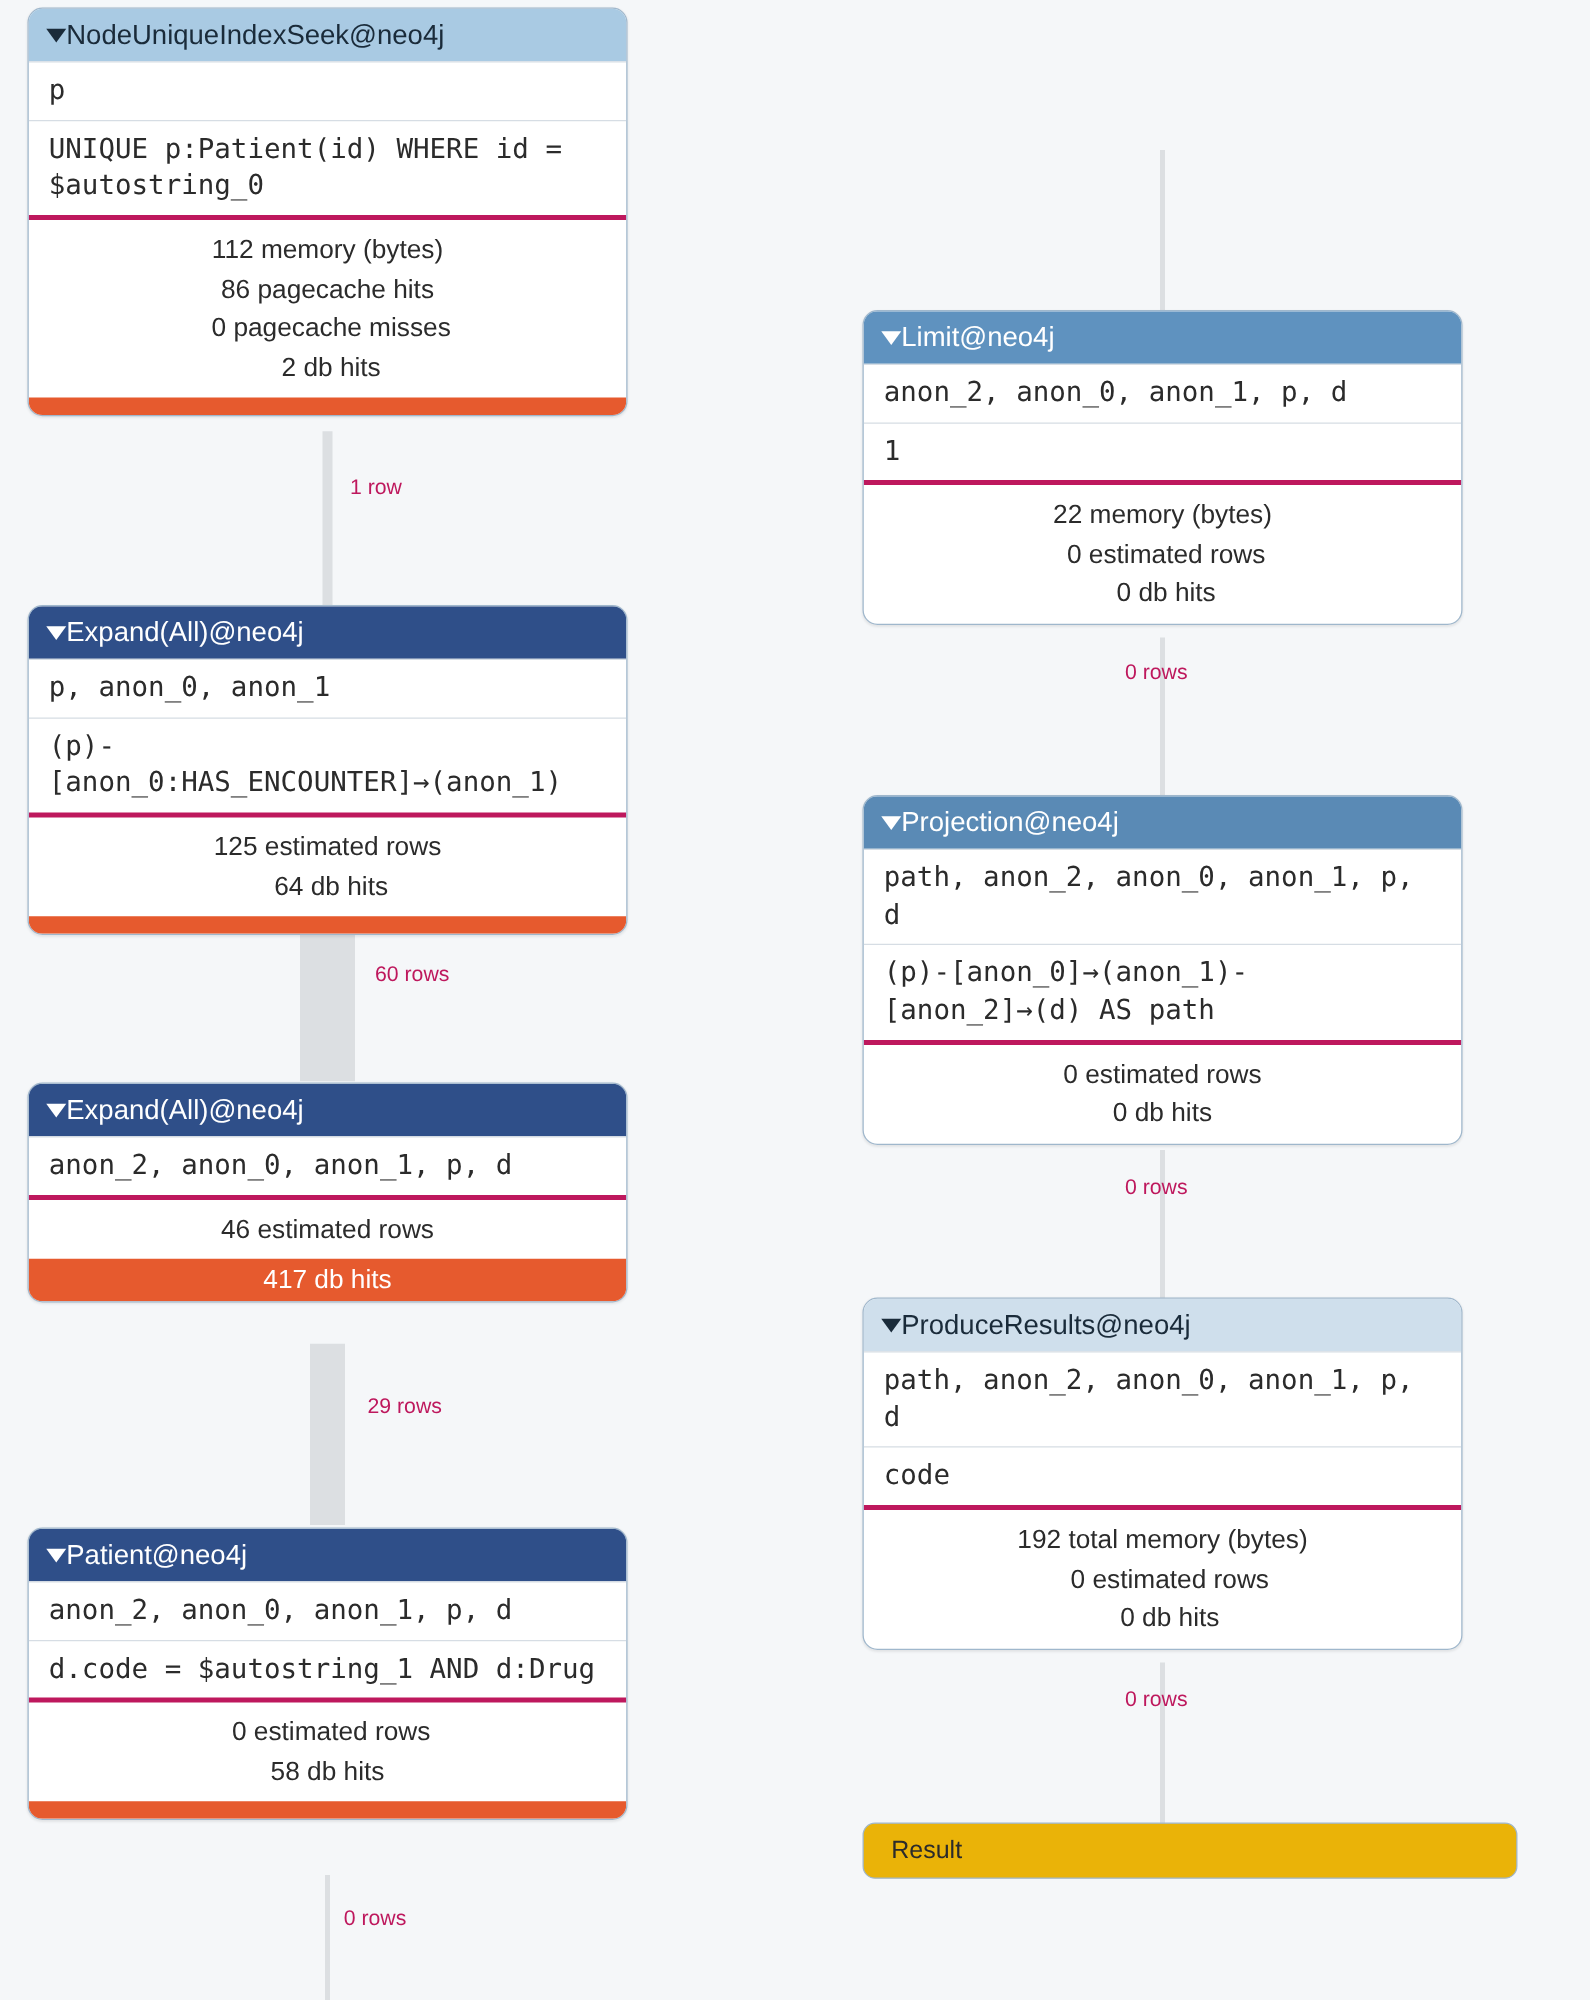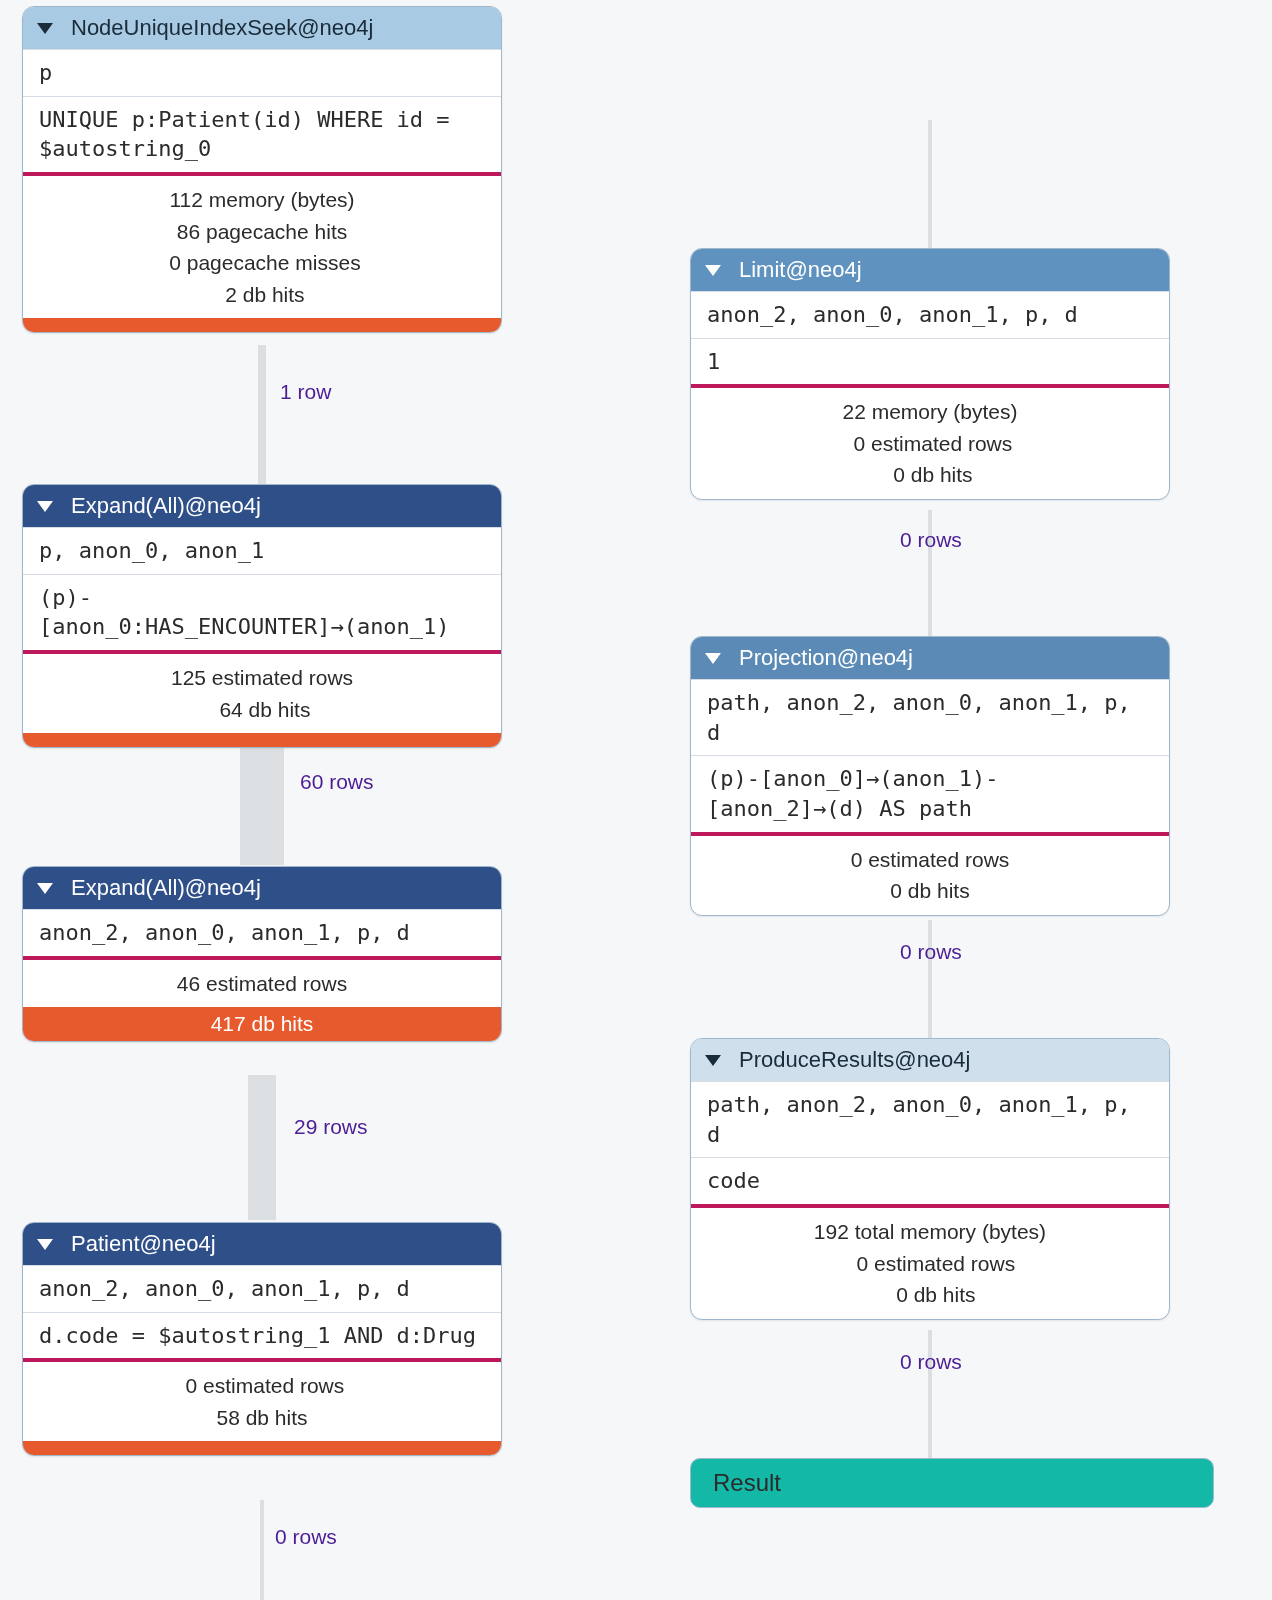--- a/index.html
+++ b/index.html
@@ -1,35 +1,35 @@
 <!DOCTYPE html>
 <html><head>
 <meta charset="utf-8">
 <style>
   html,body{margin:0;padding:0;background:#f6f7f9;font-family:"Helvetica Neue",Arial,sans-serif;color:#2b2b2b}
   .canvas{position:relative;width:1272px;height:1600px;background:#f5f7f9}
   .node{position:absolute;width:478px;border:1px solid #9fb7cc;border-radius:12px;
         background:#ffffff;box-shadow:0 1px 2px rgba(0,0,0,0.08);overflow:hidden}
-  .node .hdr{display:flex;align-items:center;gap:18px;padding:8px 14px;font-size:22px;color:#fff}
+  .node .hdr{display:flex;align-items:center;gap:0;padding:8px 14px;font-size:22px;color:#fff}
   .hdr.light{background:#a9cae3;color:#1a2b3a}
   .hdr.med{background:#5f92bf}
   .hdr.med2{background:#5a8ab5}
   .hdr.dark{background:#2f4f89}
   .hdr .tri{width:0;height:0;border-left:8px solid transparent;border-right:8px solid transparent;
             border-top:11px solid currentColor;display:inline-block}
   .sec{border-top:1px solid #d6dde4;padding:8px 16px;font-size:22px;line-height:1.35}
   .mono{font-family:"Menlo","Consolas",monospace;font-size:22px}
   .stats{border-top:4px solid #be185d;padding:8px 0 8px 0;text-align:center;font-size:21px;line-height:1.5}
   .stats div{white-space:pre}
   .orangebar{height:14px;background:#e65a2e}
   .orangebar.big{height:34px;display:flex;align-items:center;justify-content:center;color:#ffffff;font-size:21px}
-  .rowlabel{position:absolute;color:#4c1d95;font-size:21px}
+  .rowlabel{position:absolute;color:#be185d;font-size:17px}
   .conn{position:absolute;background:#dcdfe2}
   .resultnode{position:absolute;width:478px;border:1px solid #9fb7cc;border-radius:10px;
-              background:#14b8a6;padding:10px 22px;font-size:24px;color:#2b2b2b}
+              background:#eab308;padding:10px 22px;font-size:20px;color:#2b2b2b}
 </style>
 </head>
 <body>
 
 <div class="canvas">
 
   <div class="conn" style="left:258px;top:345px;width:8px;height:140px"></div>
   <div class="conn" style="left:240px;top:720px;width:44px;height:145px"></div>
   <div class="conn" style="left:248px;top:1075px;width:28px;height:145px"></div>
   <div class="conn" style="left:260px;top:1500px;width:4px;height:100px"></div>

